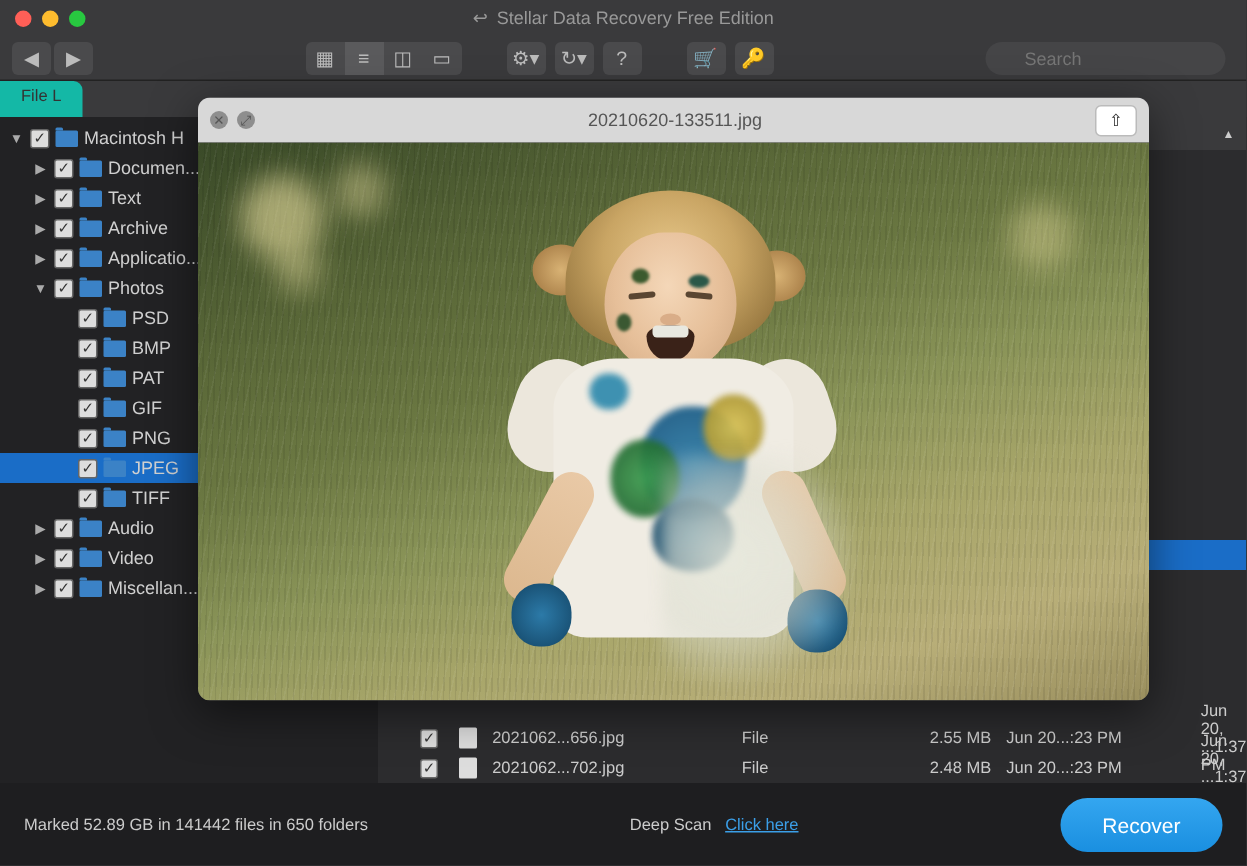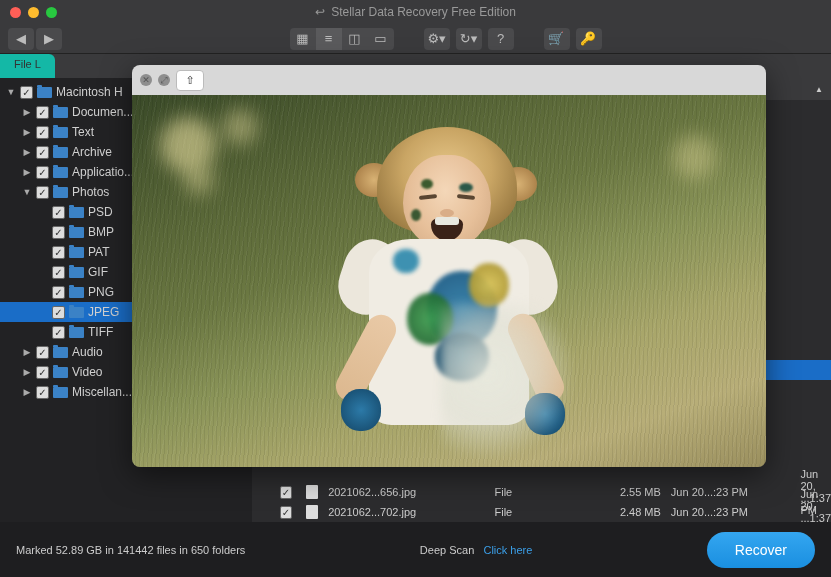--- a/index.html
+++ b/index.html
@@ -42,21 +42,21 @@
 .file-row{display:flex;align-items:center;height:20px;font-size:11px;color:#ccc;padding-left:28px;gap:10px}
 .file-row .cb{margin-right:4px}
 .file-row .fname{width:170px}
 .file-row .ftype{width:100px}
 .file-row .fsize{width:70px;text-align:right}
 .file-row .fcd{width:130px}
 .file-row .fmd{flex:1}
 .footer{height:55px;background:#1e1e20;display:flex;align-items:center;padding:0 16px;justify-content:space-between}
 .footer-left{font-size:11px;color:#ccc}
 .footer-mid{font-size:11px;color:#ccc}
-.footer-mid a{color:#3b9fe8;cursor:pointer}
+.footer-mid a{color:#3b9fe8;text-decoration:underline;cursor:pointer}
 .recover-btn{background:linear-gradient(#34a6f0,#1a8fe0);border:none;color:#fff;padding:10px 28px;border-radius:20px;font-size:14px;cursor:pointer}
 .preview-window{position:absolute;top:65px;left:132px;width:634px;height:402px;background:#3c3c3e;border-radius:8px;box-shadow:0 8px 30px rgba(0,0,0,.5);overflow:hidden;z-index:100}
 .pv-titlebar{height:30px;background:#d8d8d8;display:flex;align-items:center;padding:0 8px;gap:6px}
 .pv-close,.pv-max{width:12px;height:12px;background:#8e8e8e;border-radius:50%;cursor:pointer;display:flex;align-items:center;justify-content:center;color:#555;font-size:9px}
 .pv-title{flex:1;text-align:center;color:#555;font-size:12px}
 .pv-btn{background:#fff;border:1px solid #bbb;border-radius:4px;padding:3px 10px;font-size:11px;color:#333;cursor:pointer}
 .pv-share{width:28px;display:inline-flex;justify-content:center}
 .pv-image{width:100%;height:372px;position:relative;overflow:hidden}
 .pv-bg{position:absolute;inset:0;background:linear-gradient(160deg,#3a4a28 0%,#5a6838 25%,#6b7842 40%,#8a9458 55%,#a8a66a 70%,#b8ae78 85%,#9a8f5e 100%)}
 .grass{position:absolute;inset:0;background:repeating-linear-gradient(92deg,rgba(0,0,0,.08) 0 1px,transparent 1px 4px),repeating-linear-gradient(-78deg,rgba(255,255,255,.05) 0 1px,transparent 1px 6px)}
@@ -128,20 +128,23 @@
     <button class="tb-btn">▭</button>
   </div>
   <div style="width:18px"></div>
   <button class="tb-btn">⚙▾</button>
   <button class="tb-btn">↻▾</button>
   <button class="tb-btn">?</button>
   <div style="width:18px"></div>
   <button class="tb-btn">🛒</button>
   <button class="tb-btn">🔑</button>
   <div class="flex-spacer"></div>
+  <div class="search-wrap">
+    <input class="search" placeholder="Search" style="">
+  </div>
 </div>
 
 <div class="tabs">
   <div class="tab shadow">File L</div>
 </div>
 
 <div class="content">
   <div class="sidebar">
     <div class="tree" id="tree">
         <div class="tree-row" style="padding-left:6px">
@@ -297,20 +300,21 @@
     <span>Deep Scan</span>&nbsp;&nbsp;
     <a>Click here</a>
   </div>
   <button class="recover-btn">Recover</button>
 </div>
 
 <div class="preview-window">
   <div class="pv-titlebar">
     <div class="pv-close">✕</div>
     <div class="pv-max">⤢</div>
+    <div class="pv-title">20210620-133511.jpg</div>
     <button class="pv-btn pv-share">⇧</button>
   </div>
   <div class="pv-image">
     <div class="pv-bg"></div>
       <div class="grass"></div>
     <div class="bokeh b1"></div>
       <div class="bokeh b2"></div>
       <div class="bokeh b3"></div>
       <div class="bokeh b4"></div>
     <div class="child">

